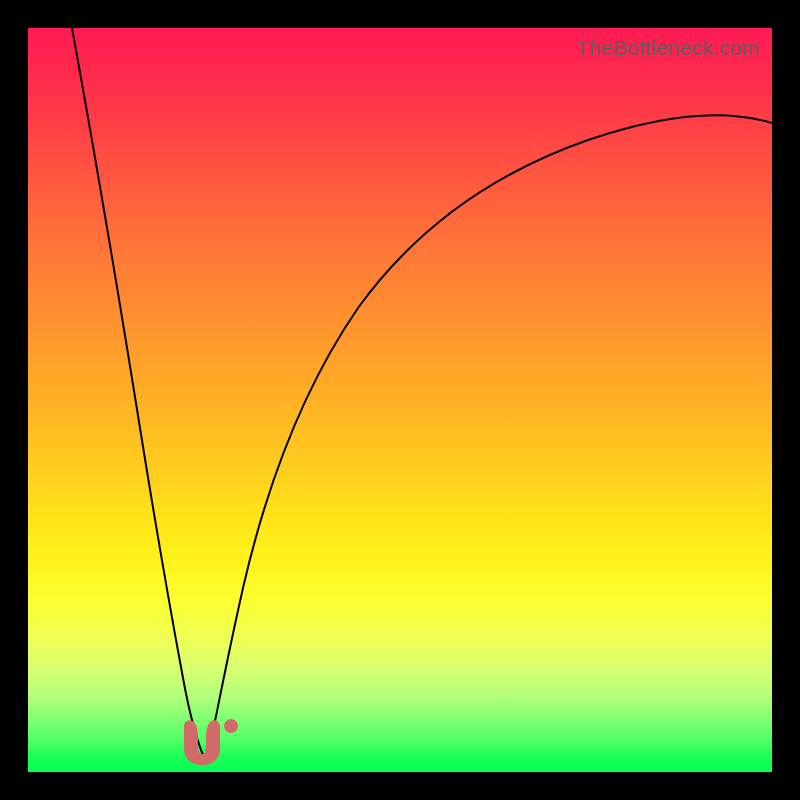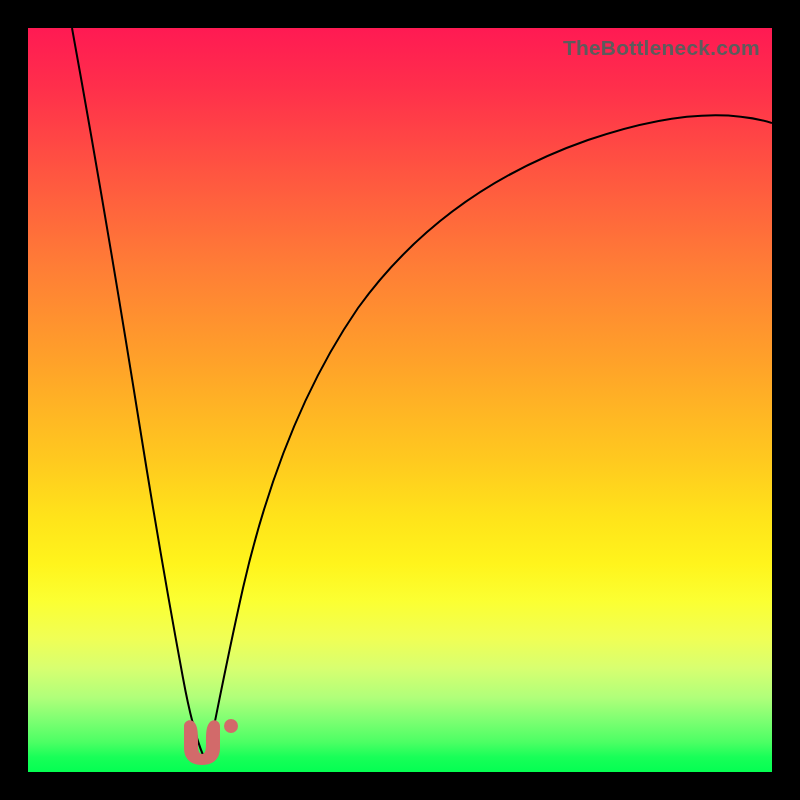--- a/index.html
+++ b/index.html
@@ -45,21 +45,21 @@
       #04ff52 100%
     );
     overflow: hidden;
   }
   .watermark {
     position: absolute;
     top: 8px;
     right: 12px;
     color: #5c5c5c;
     font-size: 21px;
-    font-weight: 700;
+    font-weight: 400;
     letter-spacing: 0.2px;
     pointer-events: none;
   }
   svg.curves {
     position: absolute;
     left: 0;
     top: 0;
     width: 744px;
     height: 744px;
     overflow: visible;

